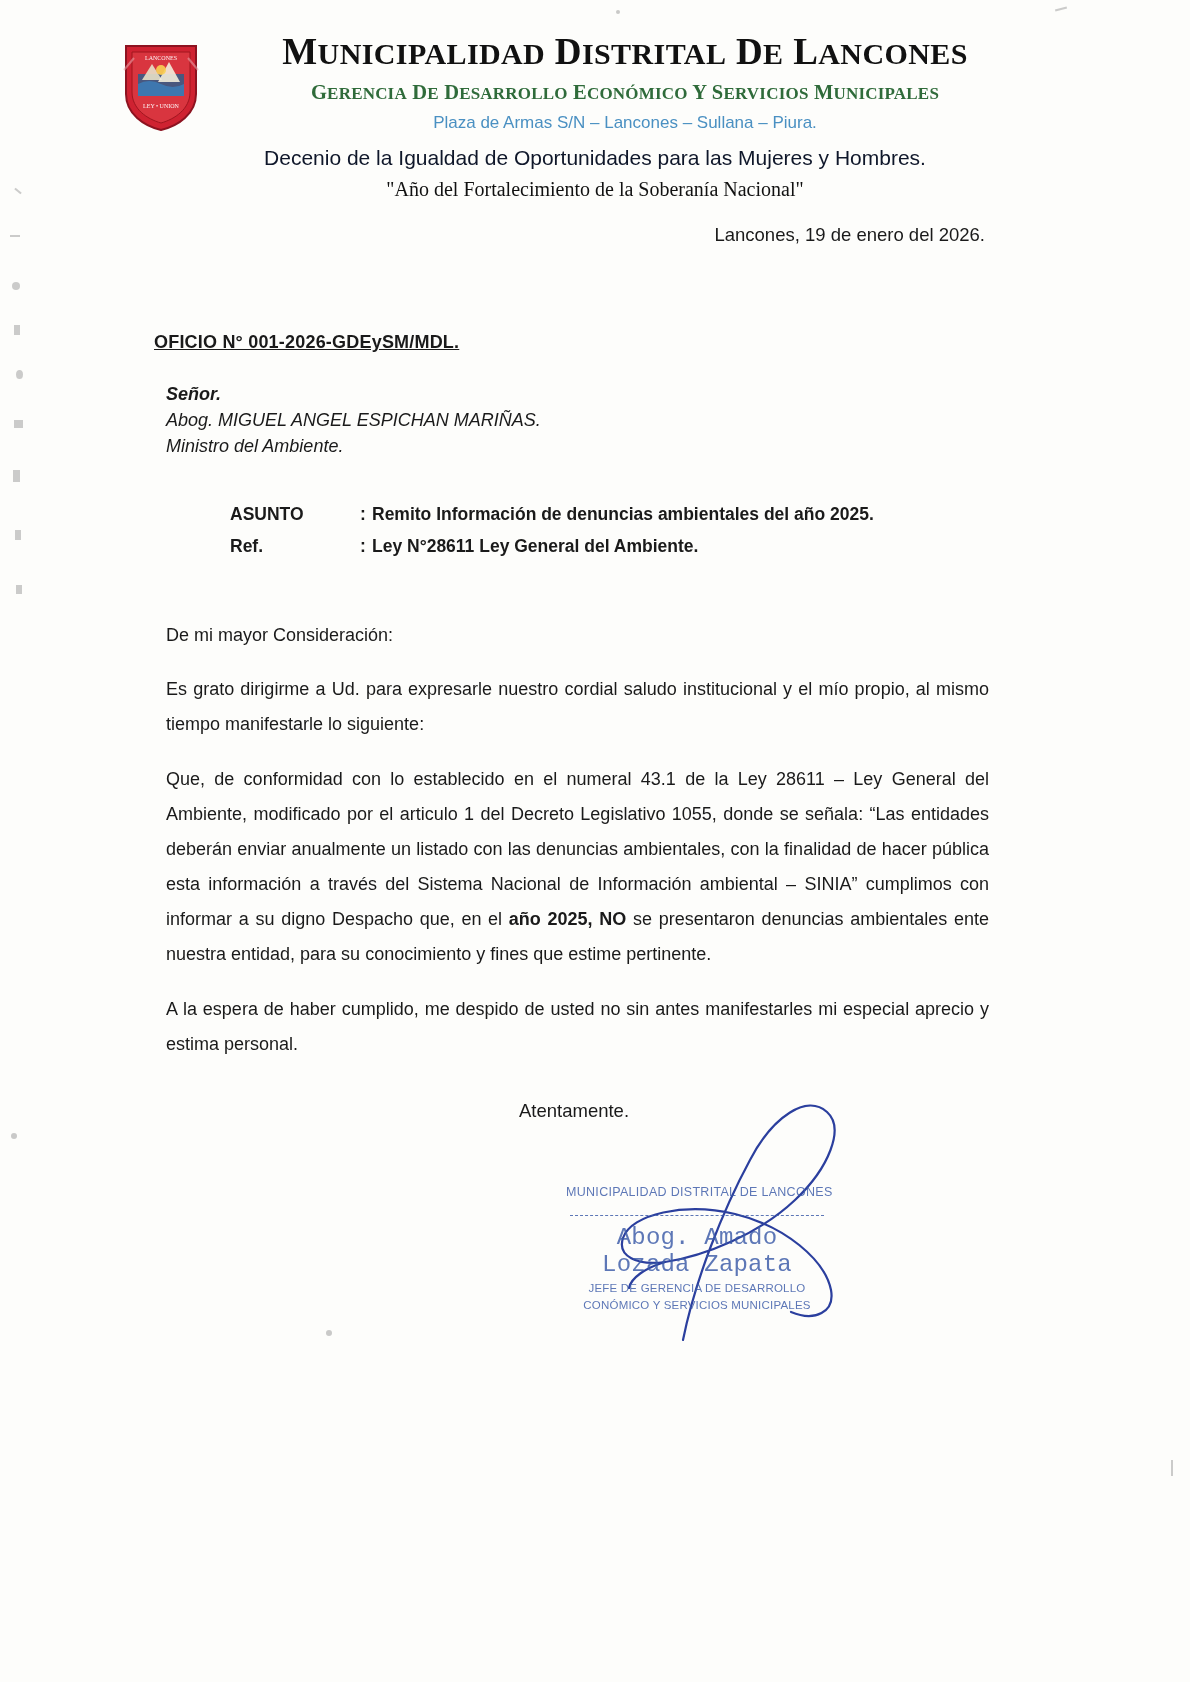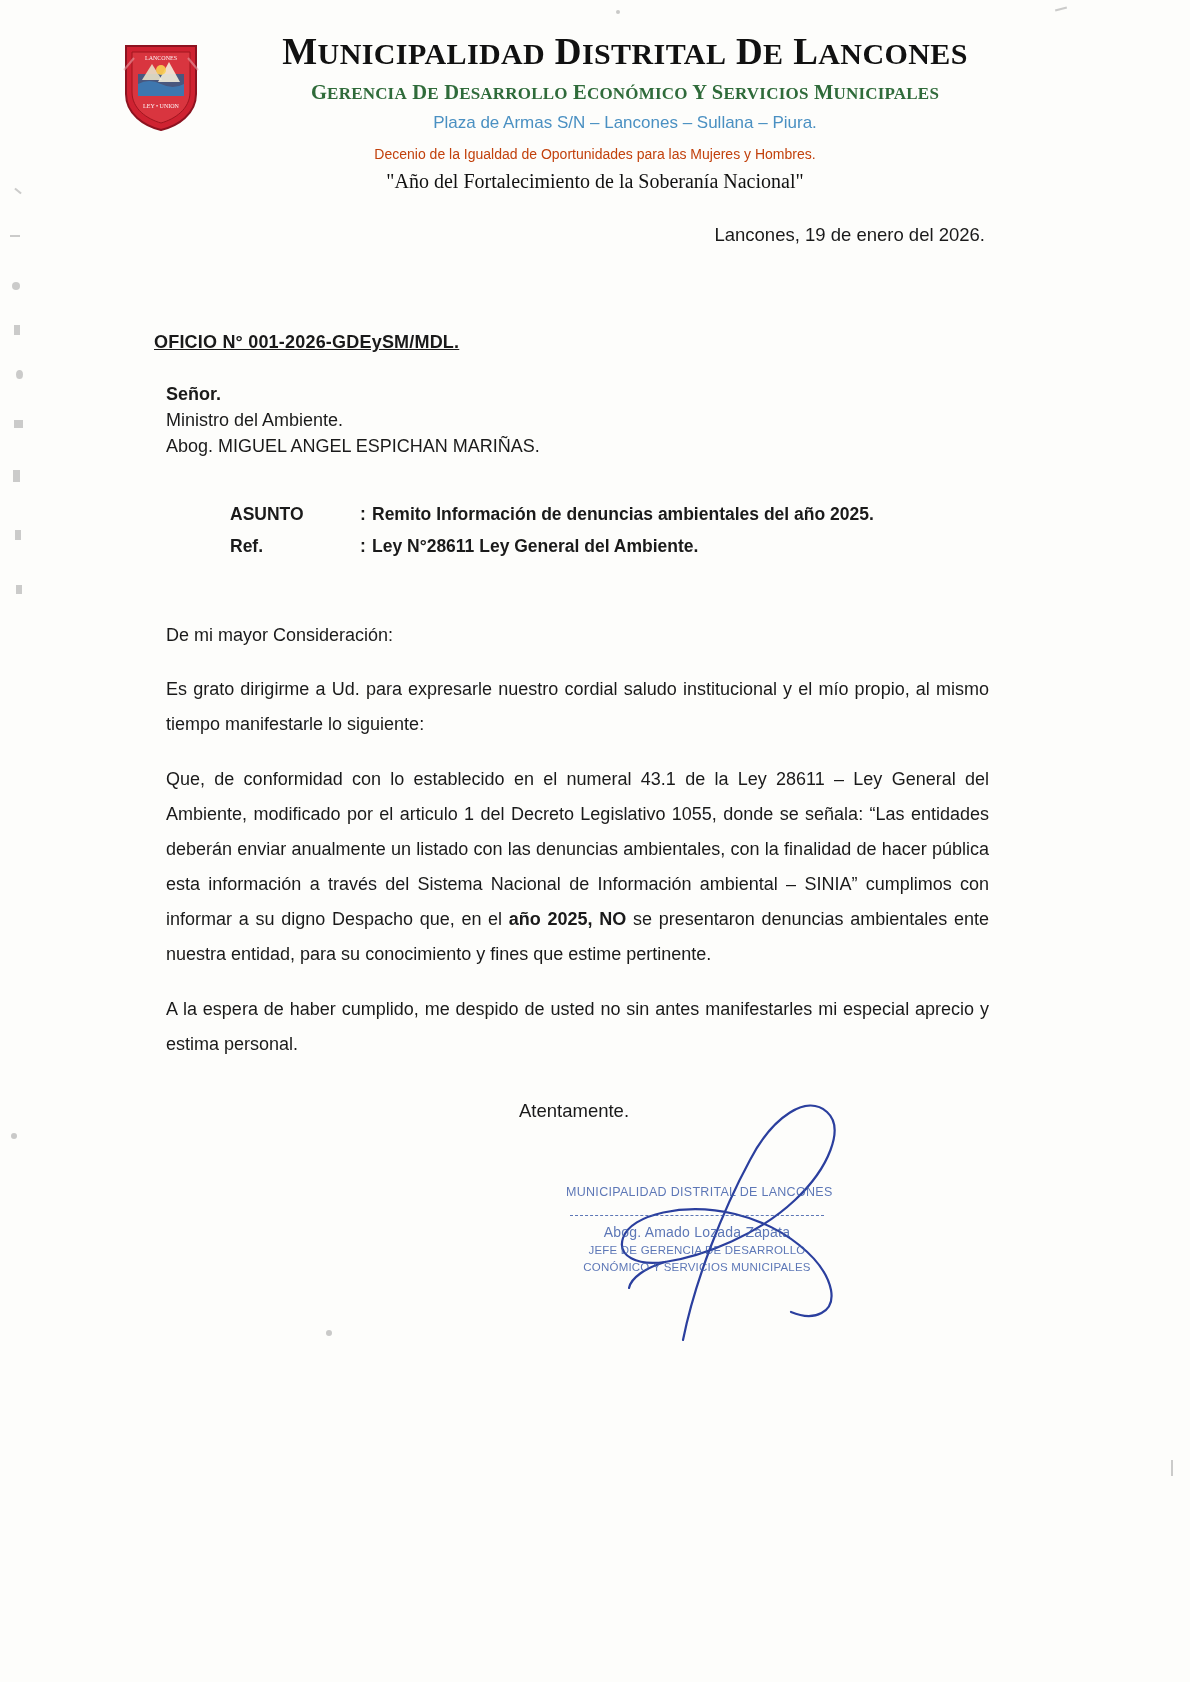--- a/index.html
+++ b/index.html
@@ -72,22 +72,22 @@
   }
   .org-addr {
     font-family: "Liberation Sans", sans-serif;
     font-size: 17px;
     color: #4a90c2;
     margin-top: 9px;
     margin-left: 60px;
   }
   .decenio {
     font-family: "Liberation Sans", sans-serif;
-    font-size: 14px;
-    color: #c2410c;
+    font-size: 21px;
+    color: #0f172a;
     margin-top: 13px;
   }
   .anio {
     font-family: "Liberation Serif", serif;
     font-size: 20px;
     color: #111;
     margin-top: 8px;
   }
 
   
@@ -108,20 +108,21 @@
     text-decoration: underline;
     letter-spacing: 0.2px;
   }
 
   .addressee {
     position: absolute;
     top: 381px;
     left: 166px;
     font-size: 18px;
     line-height: 26px;
+    font-style: italic;
   }
   .addressee .bold { font-weight: bold; }
 
   .asunto-block {
     position: absolute;
     top: 498px;
     left: 230px;
     font-size: 17.5px;
     font-weight: bold;
   }
@@ -184,22 +185,22 @@
   .seal .seal-top {
     font-size: 12.5px;
     letter-spacing: 0.3px;
     white-space: nowrap;
   }
   .seal .seal-rule {
     border-top: 1px dashed #3a5aa8;
     margin: 16px 4px 6px 4px;
   }
   .seal .seal-name {
-    font-family: Liberation Sans, sans-serif;
-    font-size: 14px;
+    font-family: Liberation Mono, monospace;
+    font-size: 24px;
     letter-spacing: 0.2px;
     margin-top: 8px;
   }
   .seal .seal-role {
     font-size: 11.5px;
     line-height: 14px;
     margin-top: 3px;
     letter-spacing: 0.2px;
   }
 </style>
@@ -247,22 +248,22 @@
     <div class="decenio">Decenio de la Igualdad de Oportunidades para las Mujeres y Hombres.</div>
     <div class="anio">"Año del Fortalecimiento de la Soberanía Nacional"</div>
   </div>
 
   <div class="date-line">Lancones, 19 de enero del 2026.</div>
 
   <div class="oficio">OFICIO N° 001-2026-GDEySM/MDL.</div>
 
   <div class="addressee">
     <div class="bold">Señor.</div>
+    <div>Abog. MIGUEL ANGEL ESPICHAN MARIÑAS.</div>
     <div>Ministro del Ambiente.</div>
-    <div>Abog. MIGUEL ANGEL ESPICHAN MARIÑAS.</div>
   </div>
 
   <div class="asunto-block">
     <div class="asunto-row">
       <span class="label">ASUNTO</span>
       <span class="colon">:</span>
       <span class="value">Remito Información de denuncias ambientales del año 2025.</span>
     </div>
     <div class="asunto-row">
       <span class="label">Ref.</span>

